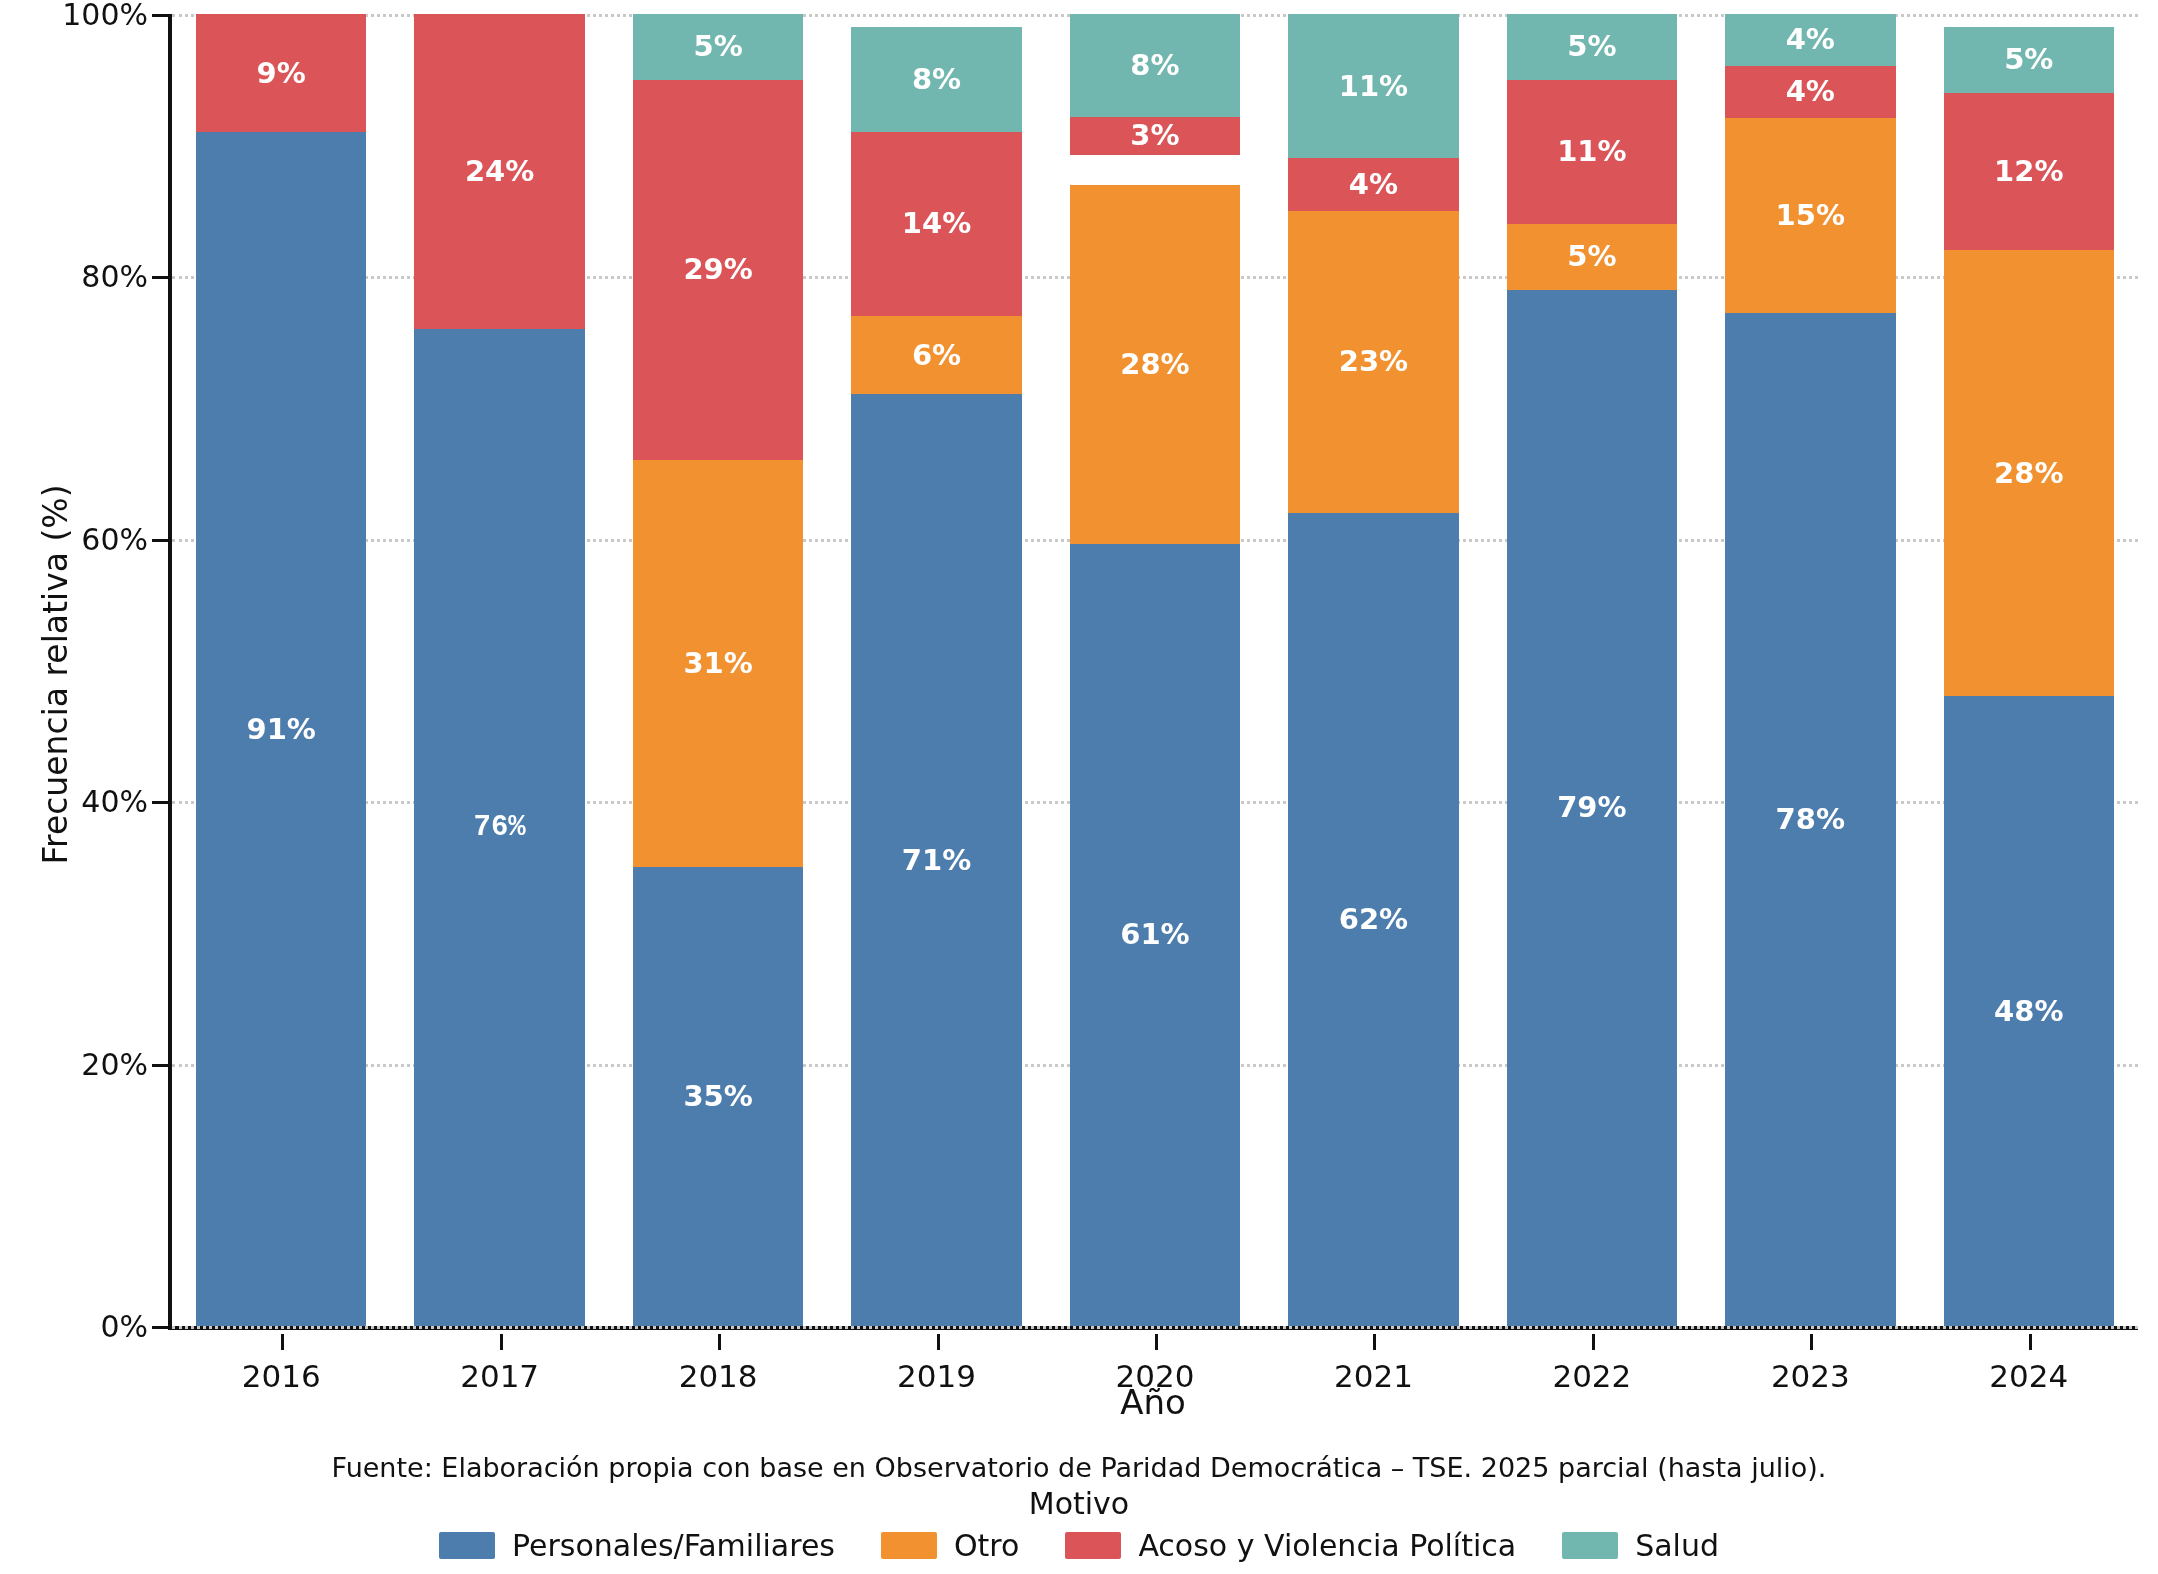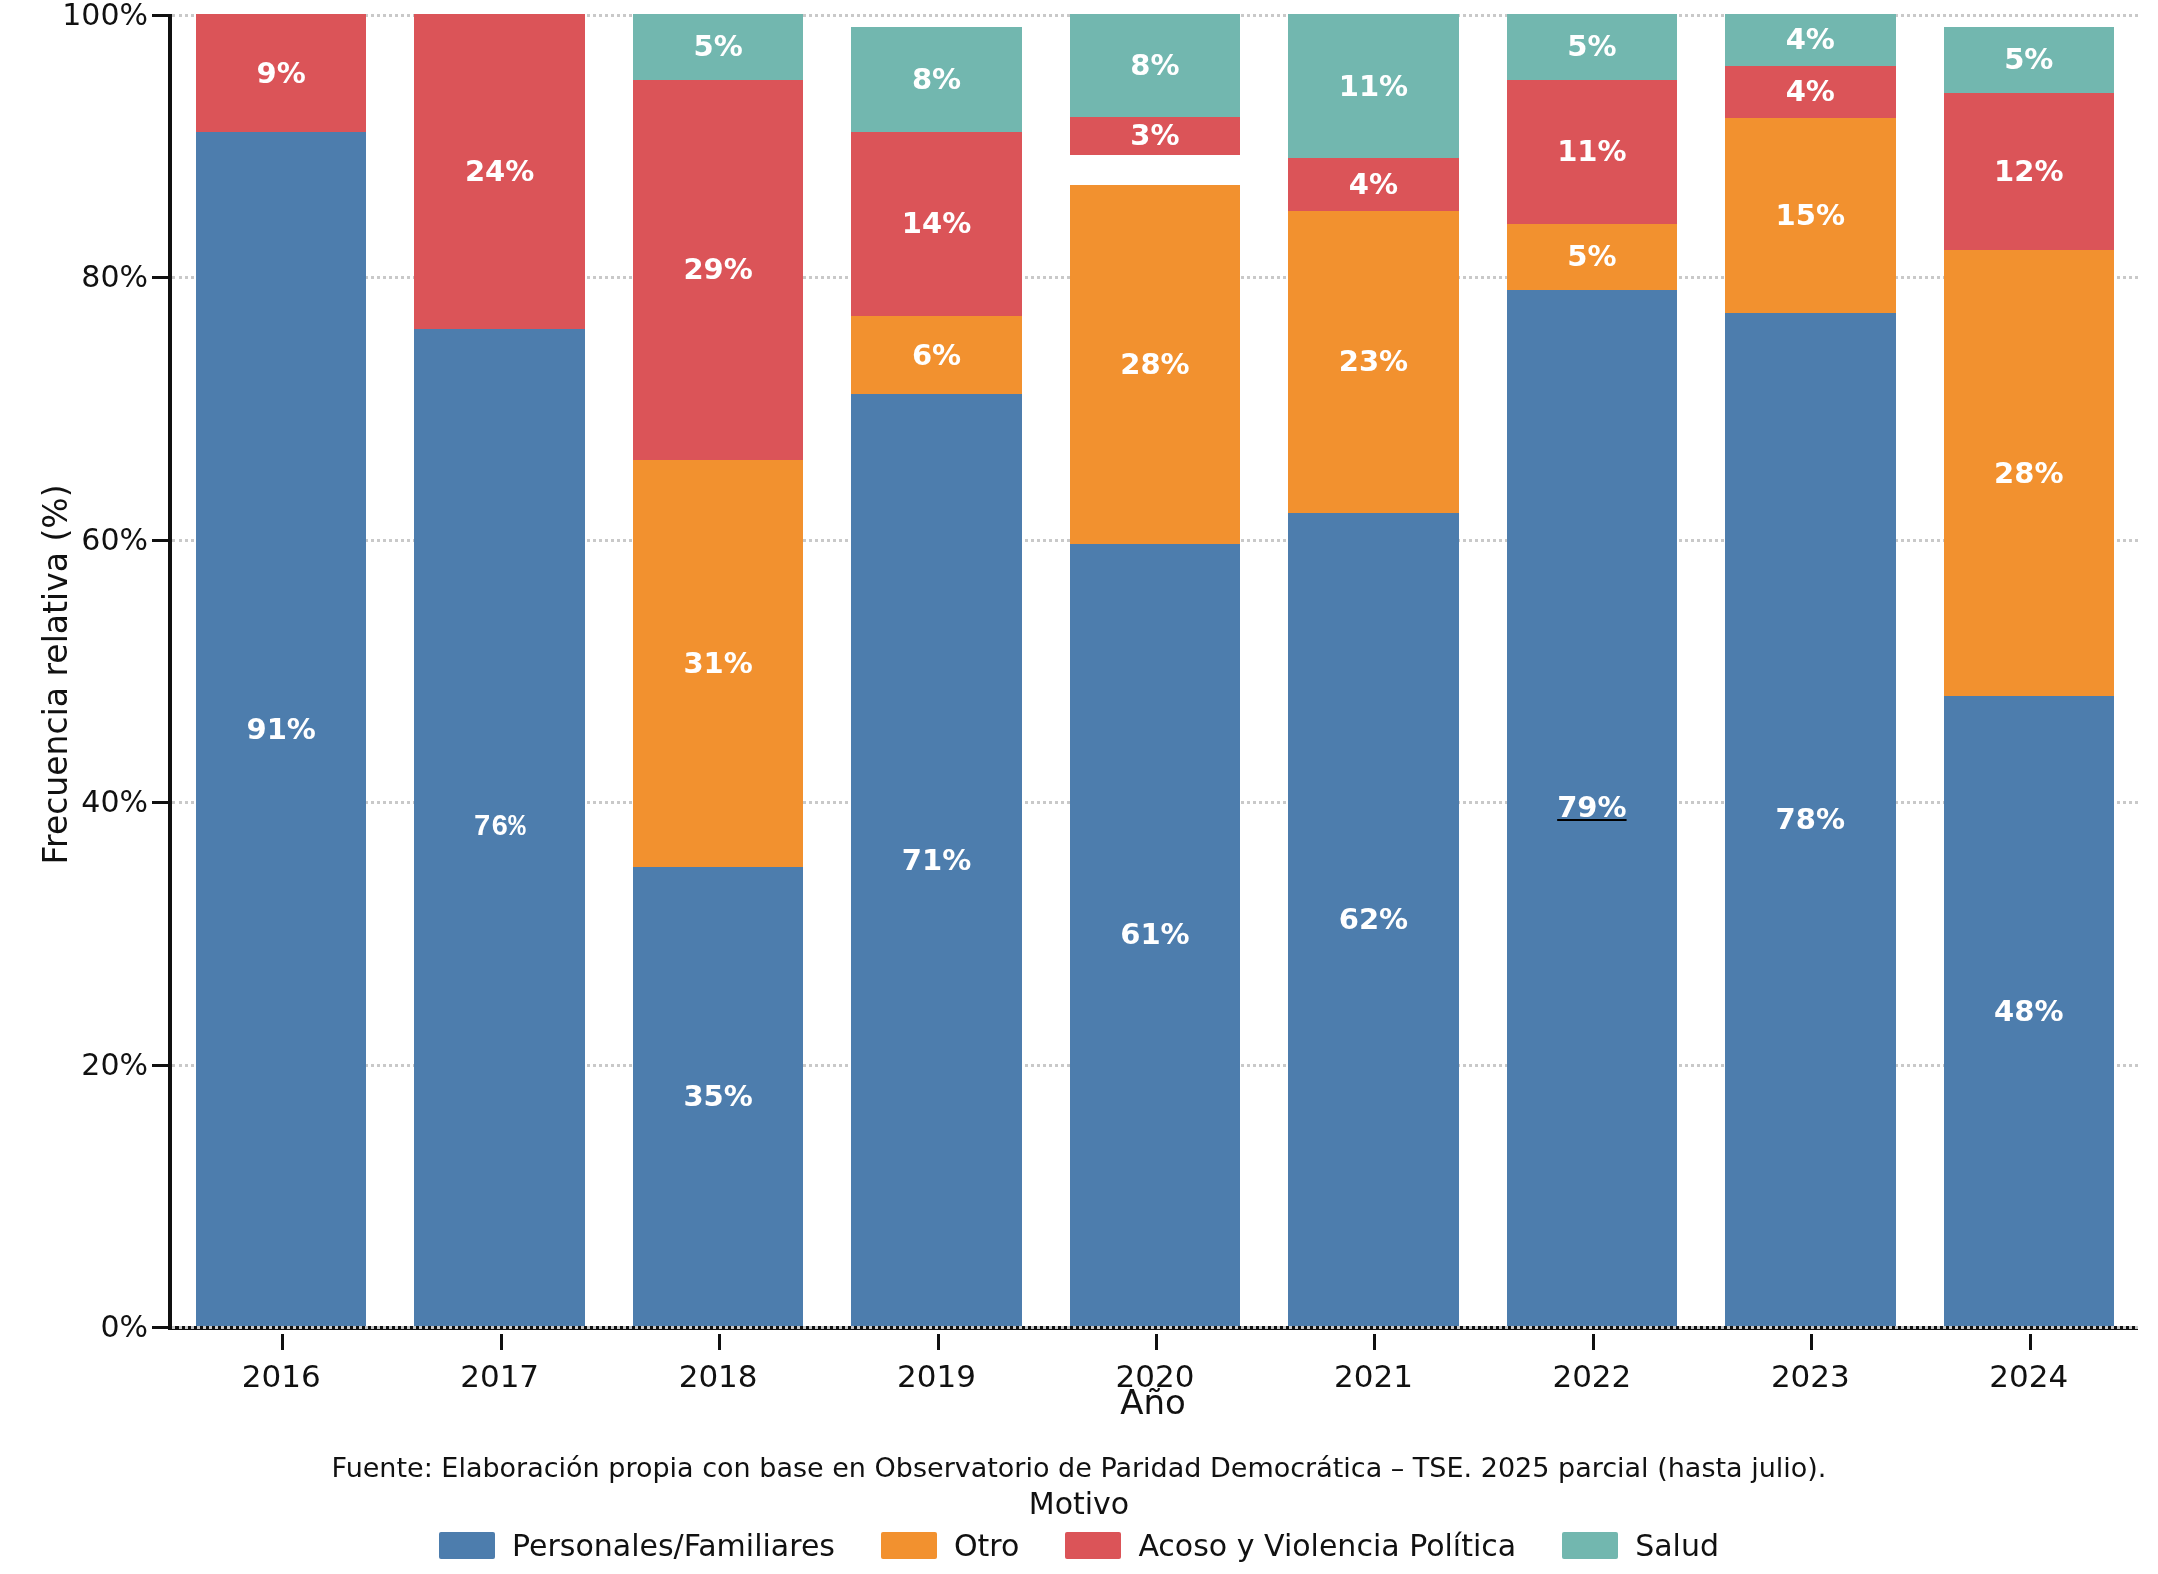--- a/index.html
+++ b/index.html
@@ -315,21 +315,21 @@
             <div class="bar-seg" style="height: 52.48px; background: rgb(219, 84, 88);">
               <span class="seg-label">4%</span>
             </div>
             <div class="bar-seg" style="height: 144.32px; background: rgb(114, 183, 175);">
               <span class="seg-label">11%</span>
             </div>
           </div>
         </div>
         <div class="bar-group" style="left: 1334.7px; width: 170.387px;">
           <div class="bar-stack" style="height: 1312px;">
-            <div class="bar-seg" style="height: 1036.48px; background: rgb(77, 125, 173); text-decoration: underline;">
+            <div class="bar-seg" style="height: 1036.48px; background: rgb(77, 125, 173);">
               <span class="seg-label">79%</span>
             </div>
             <div class="bar-seg" style="height: 65.6px; background: rgb(242, 145, 47);">
               <span class="seg-label">5%</span>
             </div>
             <div class="bar-seg" style="height: 144.32px; background: rgb(219, 84, 88);">
               <span class="seg-label">11%</span>
             </div>
             <div class="bar-seg" style="height: 65.6px; background: rgb(114, 183, 175);">
               <span class="seg-label">5%</span>

